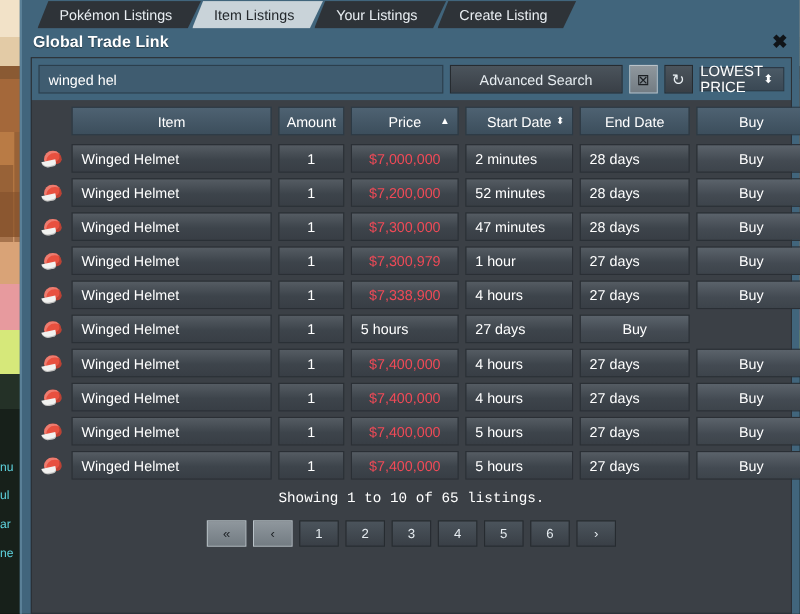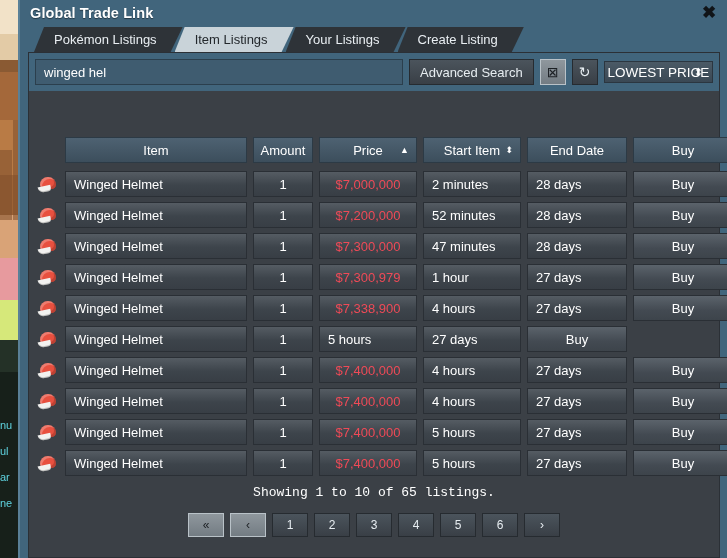--- a/index.html
+++ b/index.html
@@ -149,21 +149,21 @@
     outline: none;
   }
   #search-input::placeholder { color: #a9bcc8; }
 
   .btn-dark {
     height: 26px;
     background: linear-gradient(to bottom, #4b545c, #393f46);
     border: 1px solid #262b30;
     color: #e7edf1;
     font-size: 13px;
-    padding: 0 10px;
+    padding: 0 26px;
     cursor: pointer;
     font-family: "Liberation Sans", sans-serif;
     display: flex;
     align-items: center;
     justify-content: center;
     box-sizing: border-box;
   }
   .btn-icon { width: 26px; padding: 0; font-size: 14px; }
   .btn-icon.hovered {
     background: linear-gradient(to bottom, #8f979d, #737c83);
@@ -206,21 +206,20 @@
     background: linear-gradient(to bottom, #4e6272, #3c4e5c);
     border: 1px solid #2c3a45;
     color: #ffffff;
     font-size: 13px;
     display: flex;
     align-items: center;
     justify-content: center;
     position: relative;
     cursor: pointer;
     box-sizing: border-box;
-    margin-top: 40px;
   }
   .th .sort {
     position: absolute;
     right: 8px;
     font-size: 9px;
     line-height: 1;
     letter-spacing: -1px;
   }
 
   .cell {
@@ -317,41 +316,41 @@
   <div class="wood-plank" style="left:13px; top:120px; width:6px;  height:100px;"></div>
   <div id="chat-text">
       <div>nu</div>
       <div>ul</div>
       <div>ar</div>
       <div>ne</div>
     </div>
 </div>
 
 <div id="gtl-window">
-
-  <div id="title-bar">
-    <span id="title-text">Global Trade Link</span>
-    <span id="close-button">✖</span>
-  </div>
 
   <div id="tab-bar">
       <div class="tab">
         <span>Pokémon Listings</span>
       </div>
       <div class="tab active">
         <span>Item Listings</span>
       </div>
       <div class="tab">
         <span>Your Listings</span>
       </div>
       <div class="tab">
         <span>Create Listing</span>
       </div>
     </div>
 
+  <div id="title-bar">
+    <span id="title-text">Global Trade Link</span>
+    <span id="close-button">✖</span>
+  </div>
+
   <div id="content-panel">
 
     <div id="search-row">
       <input id="search-input" type="text" value="winged hel" style="">
       <div class="btn-dark">Advanced Search</div>
       <div class="btn-dark btn-icon hovered">⊠</div>
       <div class="btn-dark btn-icon">↻</div>
       <div id="sort-select">
         <span>LOWEST PRICE</span>
         <span class="spin">⬍</span>
@@ -365,21 +364,21 @@
             <span>Item</span>
           </div>
           <div class="th">
             <span>Amount</span>
           </div>
           <div class="th">
             <span>Price</span>
             <span class="sort">▲</span>
           </div>
           <div class="th">
-            <span>Start Item</span>
+            <span>Start Date</span>
             <span class="sort">⬍</span>
           </div>
           <div class="th">
             <span>End Date</span>
           </div>
           <div class="th">
             <span>Buy</span>
           </div>
         </div>
       <div id="table-body">

